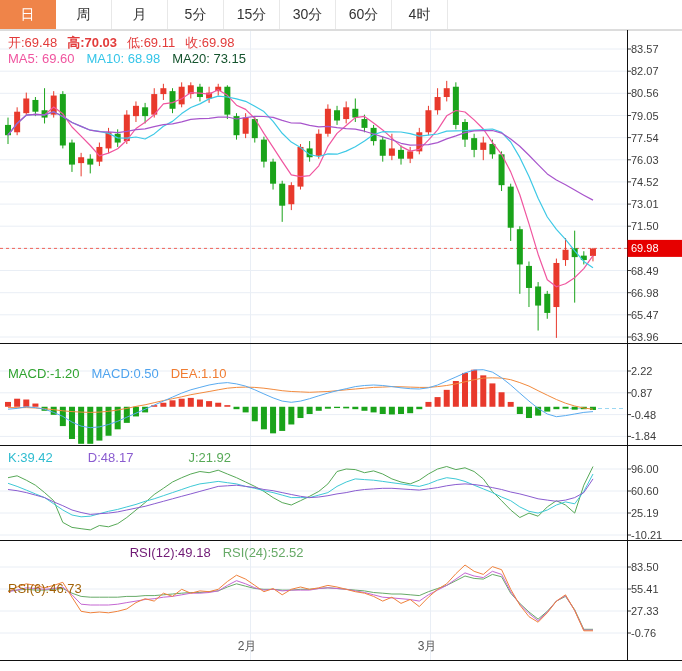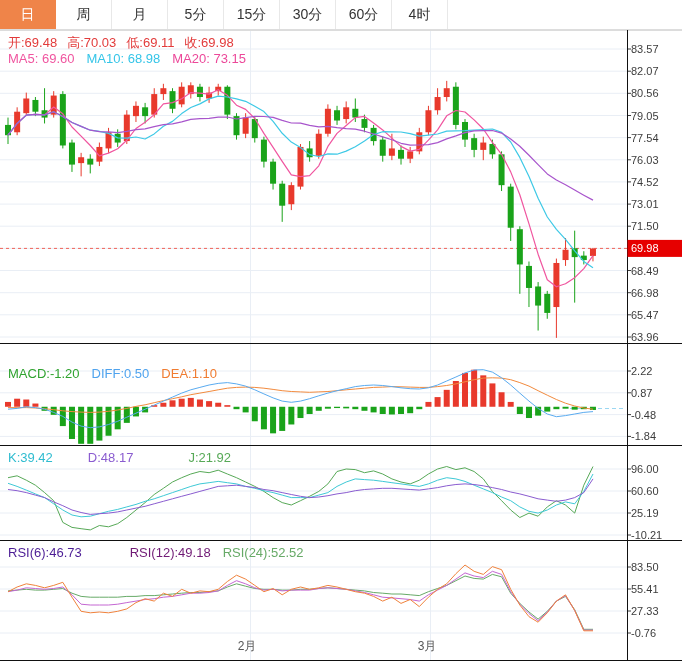--- a/index.html
+++ b/index.html
@@ -26,41 +26,41 @@
       <div class="tab">月</div>
       <div class="tab">5分</div>
       <div class="tab">15分</div>
       <div class="tab">30分</div>
       <div class="tab">60分</div>
       <div class="tab">4时</div>
     </div>
 
   <div id="legend-ohlc" class="legend">
       <span style="color: rgb(226, 59, 59);">开:69.48</span>
-      <span style="color: rgb(226, 59, 59);">高:70.03</span>
+      <span style="color: rgb(226, 59, 59); font-weight: bold;">高:70.03</span>
       <span style="color: rgb(226, 59, 59);">低:69.11</span>
       <span style="color: rgb(226, 59, 59);">收:69.98</span>
     </div>
   <div id="legend-ma" class="legend">
       <span style="color: rgb(240, 85, 159);">MA5: 69.60</span>
       <span style="color: rgb(53, 197, 232);">MA10: 68.98</span>
-      <span style="color: #ec4899;">MA20: 73.15</span>
+      <span style="color: #14532d;">MA20: 73.15</span>
     </div>
   <div id="legend-macd" class="legend">
       <span style="color: rgb(47, 163, 47);">MACD:-1.20</span>
-      <span style="color: rgb(79, 163, 238);">DIFF:0.50</span>
+      <span style="color: rgb(79, 163, 238);">MACD:0.50</span>
       <span style="color: rgb(240, 124, 49);">DEA:1.10</span>
     </div>
   <div id="legend-kdj" class="legend">
       <span style="color: rgb(47, 188, 208);">K:39.42</span>
       <span style="color: rgb(138, 92, 208);">D:48.17</span>
       <span style="color: rgb(87, 169, 87); margin-left: 20px;">J:21.92</span>
     </div>
   <div id="legend-rsi" class="legend">
-      <span style="color: #4c1d95;">RSI(6):46.73</span>
+      <span style="color: #a16207; margin-top: 36px;">RSI(6):46.73</span>
       <span style="color: #701a75; padding-left: 36px;">RSI(12):49.18</span>
       <span style="color: rgb(103, 170, 103);">RSI(24):52.52</span>
     </div>
 
   <svg id="chart-svg" width="682" height="641">
       <line x1="0" y1="19" x2="627" y2="19" stroke="#e9eef5" stroke-width="1"></line>
       <line x1="627" y1="19" x2="631" y2="19" stroke="#3c3c3c" stroke-width="1"></line>
       <text x="631" y="23" font-size="11" fill="#3c3c3c">83.57</text>
       <line x1="0" y1="41.2" x2="627" y2="41.2" stroke="#e9eef5" stroke-width="1"></line>
       <line x1="627" y1="41.2" x2="631" y2="41.2" stroke="#3c3c3c" stroke-width="1"></line>

